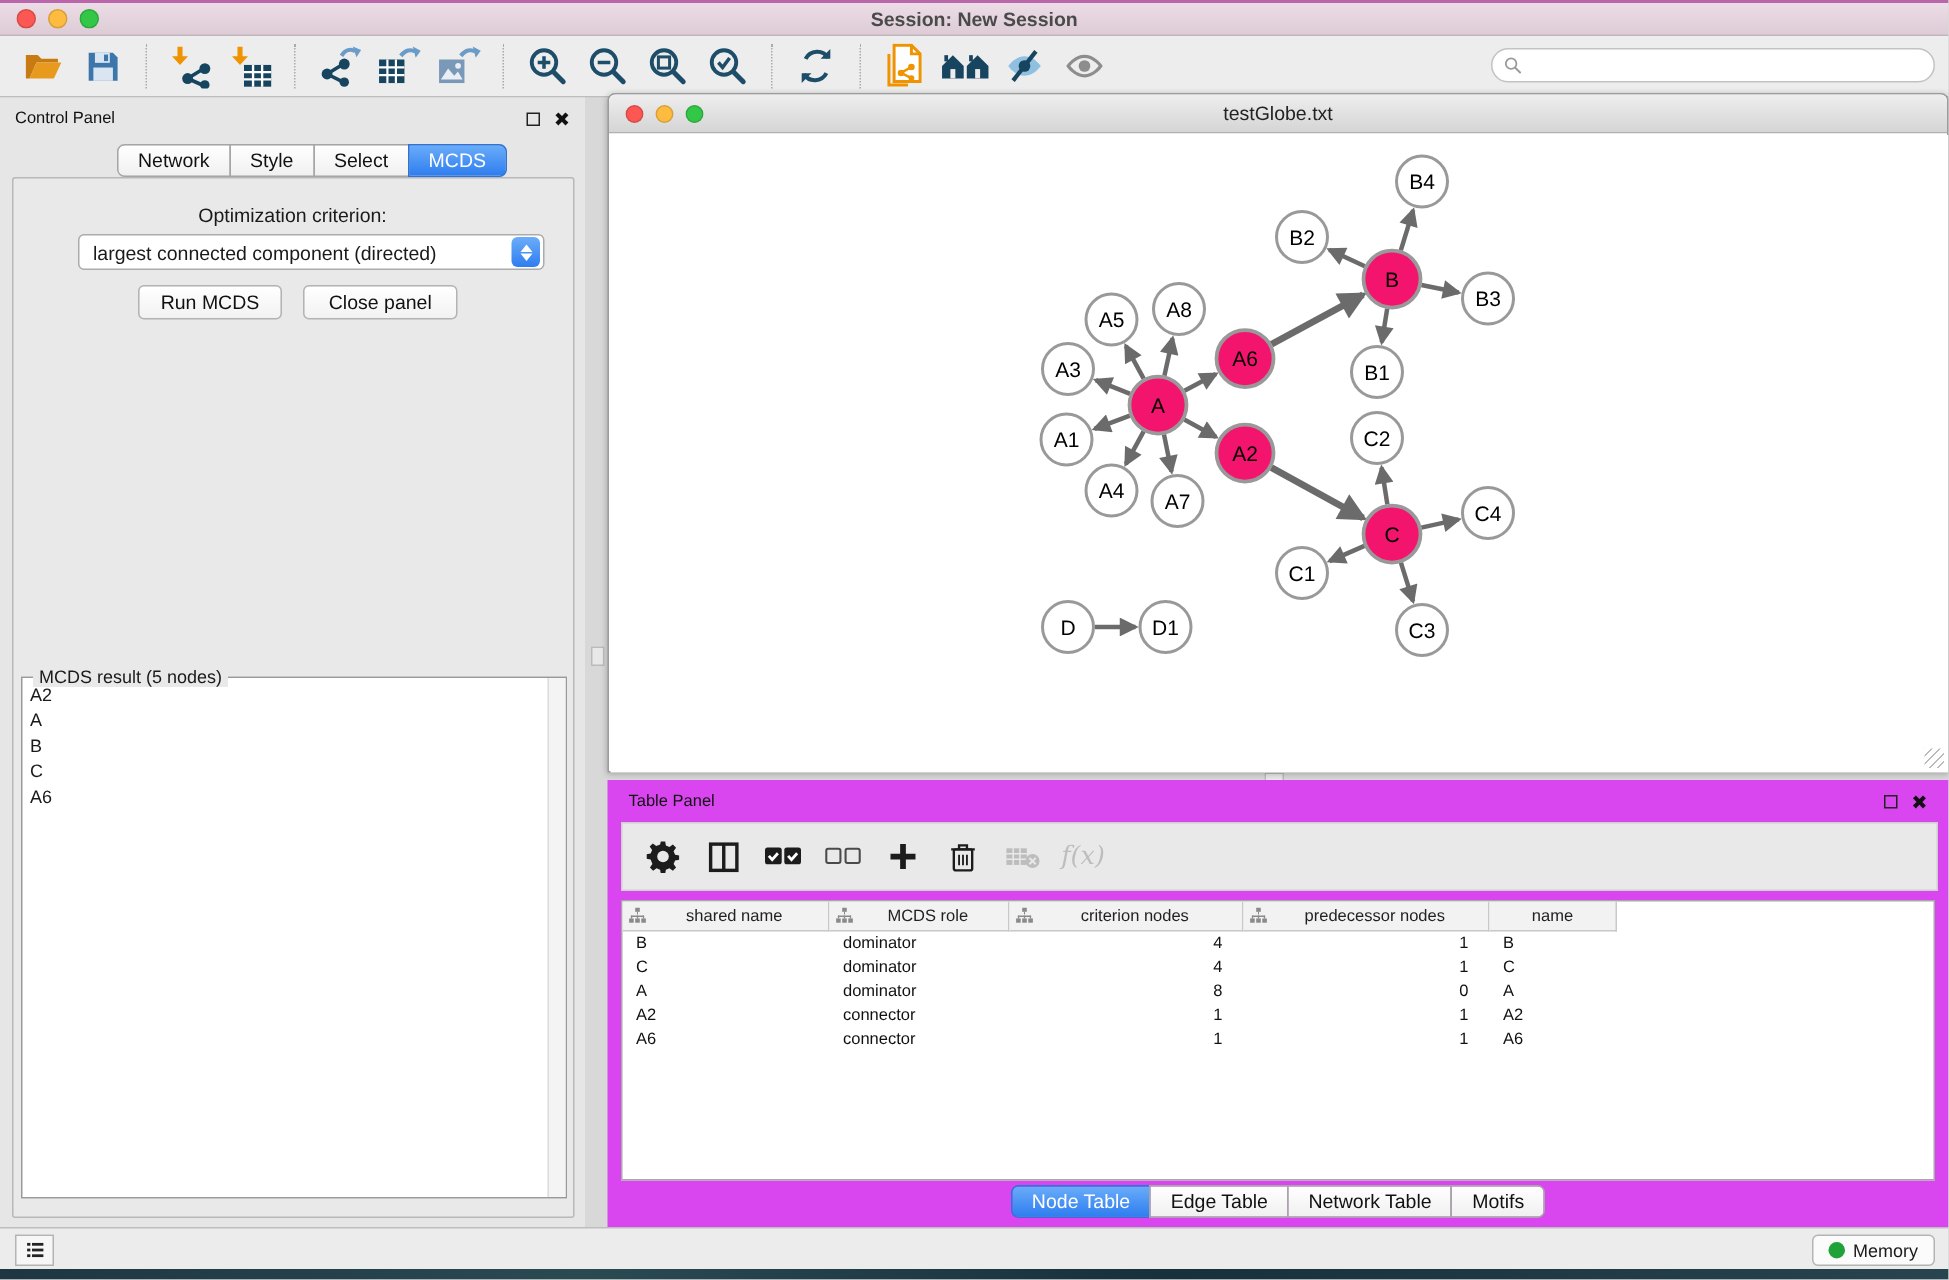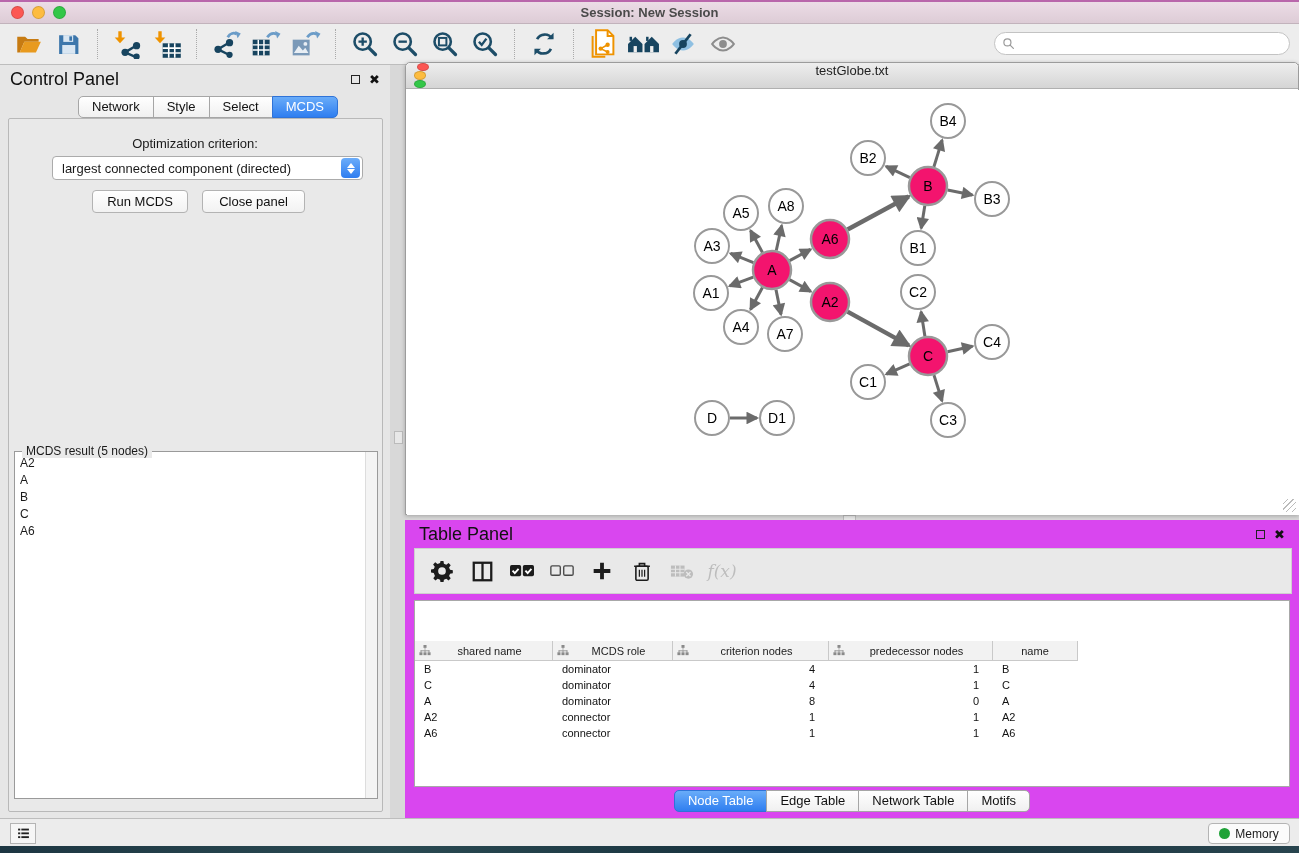--- a/index.html
+++ b/index.html
@@ -20,21 +20,21 @@
     border-bottom:1px solid #bdbdbd; display:flex; align-items:center; padding-left:8px; }
   .tb-btn { width:34px; height:32px; display:flex; align-items:center; justify-content:center; margin:0 3px; }
   .tb-sep { width:1px; height:30px; margin:0 9px; border-left:1px dotted #aaa; }
   .search-wrap { position:absolute; right:9px; top:8px; width:296px; height:23px; background:#fff;
     border:1px solid #c3c3c3; border-radius:12px; display:flex; align-items:center; padding-left:7px; }
   .search-wrap input { border:none; outline:none; flex:1; font-size:12px; background:transparent; margin-left:5px; font-family:inherit;}
 
   
   .control-panel { position:absolute; left:0; top:65px; width:390px; height:753px; background:#e6e6e6; }
   .panel-titlebar { height:28px; display:flex; align-items:center; padding:0 10px; }
-  .panel-title { font-size:18px; color:#111; }
+  .panel-title { font-size:11px; color:#111; }
   .win-ctls { margin-left:auto; display:flex; align-items:center; gap:9px; }
   .float-box { width:9px; height:9px; border:1.5px solid #222; display:inline-block; }
   .close-x { font-size:13px; font-weight:bold; color:#111; line-height:9px; }
 
   .seg { display:flex; }
   .seg-tab { border:1px solid #a6a6a6; background:linear-gradient(#ffffff,#f0f0f0); padding:2px 13px 3px;
     font-size:13px; margin-left:-1px; color:#111; white-space:nowrap; }
   .seg-tab:first-child { border-radius:5px 0 0 5px; margin-left:0; }
   .seg-tab:last-child { border-radius:0 5px 5px 0; }
   .seg-tab.sel { background:linear-gradient(#69acf9,#2f7ef0); border-color:#2f73d8; color:#fff; }
@@ -58,41 +58,41 @@
   .mcds-group { position:absolute; left:6px; top:386px; width:364px; height:348px; border:1px solid #9a9a9a; background:#fff; }
   .mcds-legend { position:absolute; left:7px; top:-8px; background:#e9e9e9; padding:0 4px; font-size:12px; }
   .mcds-list { position:absolute; left:1px; top:3px; right:13px; bottom:1px; overflow:hidden; font-size:12px; }
   .mcds-item { padding:1px 0 1px 4px; line-height:15px; }
   .mcds-scroll { position:absolute; top:0; right:0; width:12px; bottom:0; background:#f4f4f4; border-left:1px solid #ddd; }
 
   
   .net-window { position:absolute; left:405px; top:62px; width:894px; height:453px;
     border:1px solid #9c9c9c; border-radius:5px 5px 0 0; background:#fff; box-shadow:0 1px 4px rgba(0,0,0,.25); }
   .net-titlebar { height:26px; background:linear-gradient(#eeeeee,#d5d5d5); border-bottom:1px solid #b0b0b0;
-    border-radius:5px 5px 0 0; display:flex; align-items:flex-start; position:relative;flex-direction:column; }
+    border-radius:5px 5px 0 0; display:flex; align-items:center; position:relative; }
   .net-titlebar .tl-dot { width:12px; height:12px; }
   .net-title { position:absolute; left:0; right:0; text-align:center; font-size:13px; color:#222; }
   .net-canvas { position:absolute; left:1px; top:27px; width:892px; height:425px; background:#fff; }
   .resize-grip { position:absolute; right:2px; bottom:2px; width:13px; height:13px;
     background:repeating-linear-gradient(135deg,transparent 0 3px,#bbb 3px 4px); }
 
   
   .vgrip { position:absolute; left:394px; top:431px; width:9px; height:13px; background:#e8e8e8; border:1px solid #bbb; }
   .hgrip { position:absolute; left:843px; top:515px; width:13px; height:6px; background:#e8e8e8; border:1px solid #bbb; }
 
   
   .table-panel { position:absolute; left:405px; top:520px; width:894px; height:298px; background:#d946ef; }
   .tp-toolbar { position:absolute; left:9px; top:28px; right:7px; height:46px; background:#e9e9e9;
     border:1px solid #cfcfcf; display:flex; align-items:center; padding-left:14px; }
   .tp-btn { width:26px; height:26px; display:flex; align-items:center; justify-content:center; margin-right:14px; }
   .tp-btn.disabled { opacity:.55; }
   .fx-label { font-family:"DejaVu Serif","Liberation Serif",serif; font-style:italic; font-size:17px; color:#9a9a9a; }
 
   .data-table { position:absolute; left:9px; top:80px; width:876px; height:187px; background:#fff; border:1px solid #a8a8a8; overflow:hidden; }
-  .dt-header { display:flex; height:20px;margin-top:40px; }
+  .dt-header { display:flex; height:20px; }
   .dt-hcell { background:#f2f2f2; border-right:1px solid #c9c9c9; border-bottom:1px solid #c9c9c9;
     display:flex; align-items:center; font-size:11px; color:#222; padding:0 4px; }
   .dt-hcell .hlabel { flex:1; text-align:center; }
   .dt-row { display:flex; height:16px; align-items:center; }
   .dt-cell { font-size:11px; color:#111; overflow:hidden; white-space:nowrap; }
 
   .tp-tabs { position:absolute; left:0; right:0; top:270px; display:flex; justify-content:center; }
 
   
   .status-bar { position:absolute; left:0; top:818px; width:1299px; height:28px; background:#ececec; border-top:1px solid #bdbdbd; }

